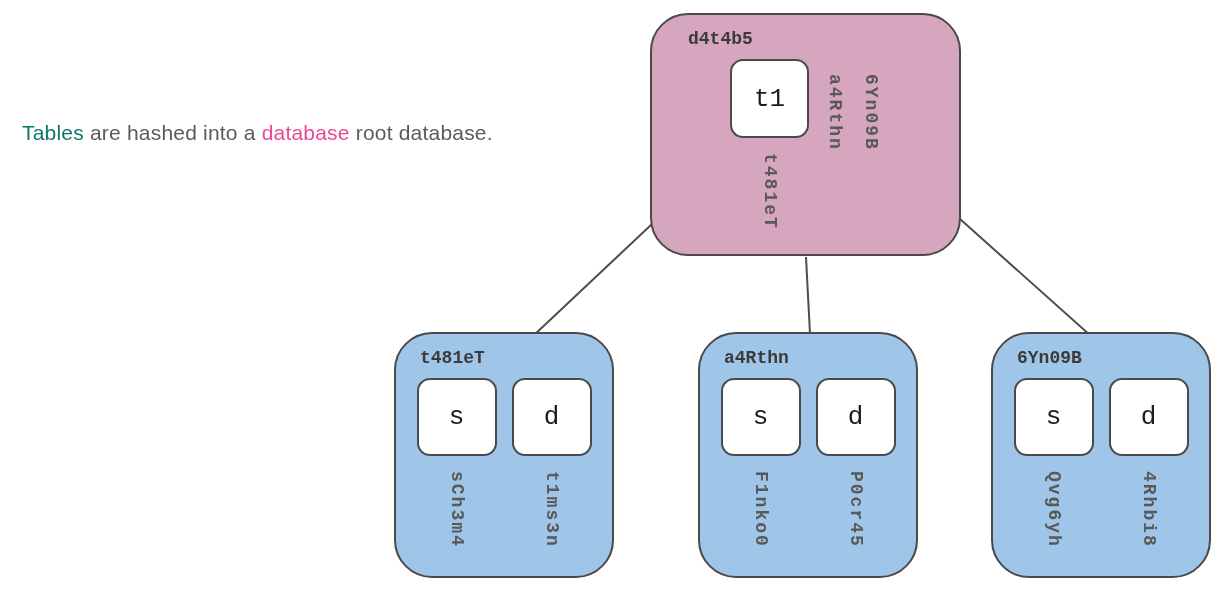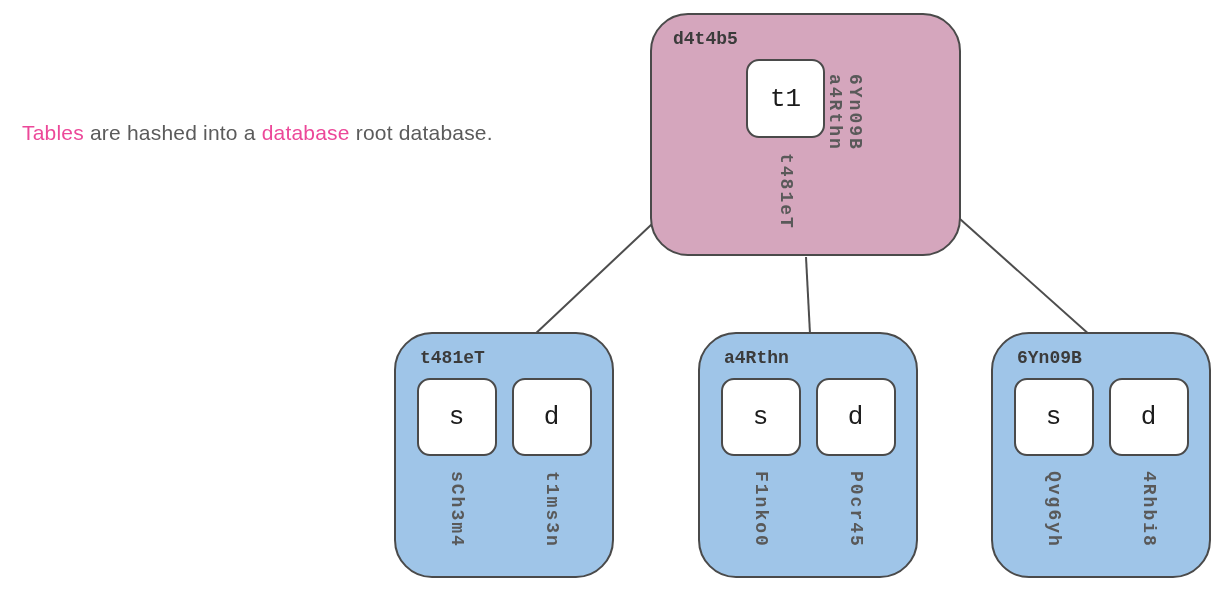--- a/index.html
+++ b/index.html
@@ -16,21 +16,21 @@
   .caption {
     position: absolute;
     left: 22px;
     top: 116px;
     width: 480px;
     font-size: 21px;
     line-height: 34px;
     color: #5b5b5b;
     letter-spacing: 0.2px;
   }
-  .caption .word-blue   { color: #ec4899; }
+  .caption .word-blue   { color: #0f766e; }
   .caption .word-maroon { color: #ec4899; }
 
   
   #arrows {
     position: absolute;
     left: 0; top: 0;
     width: 1232px; height: 600px;
     pointer-events: none;
   }
 
@@ -48,29 +48,29 @@
   #table-box-1 { left: 698px; }
   #table-box-2 { left: 991px; }
 
   .box-label {
     font-family: "Liberation Mono", monospace;
     font-size: 18px;
     font-weight: bold;
     color: #3b3b3b;
     line-height: 22px;
   }
-  .big-box.root  .box-label { margin-left: 21px; }
+  .big-box.root  .box-label { margin-left: 36px; }
   .big-box.table .box-label { margin-left: 24px; }
 
   .slots {
     display: flex;
     justify-content: center;
     margin-top: 9px;
   }
-  .big-box.root  .slots { }
+  .big-box.root  .slots { gap: 16px; }
   .big-box.table .slots { gap: 15px; }
 
   .slot { display: flex; flex-direction: column; align-items: center; }
 
   .cell {
     box-sizing: border-box;
     background: #ffffff;
     border: 2px solid #4a4a4a;
     border-radius: 13px;
     display: flex;

